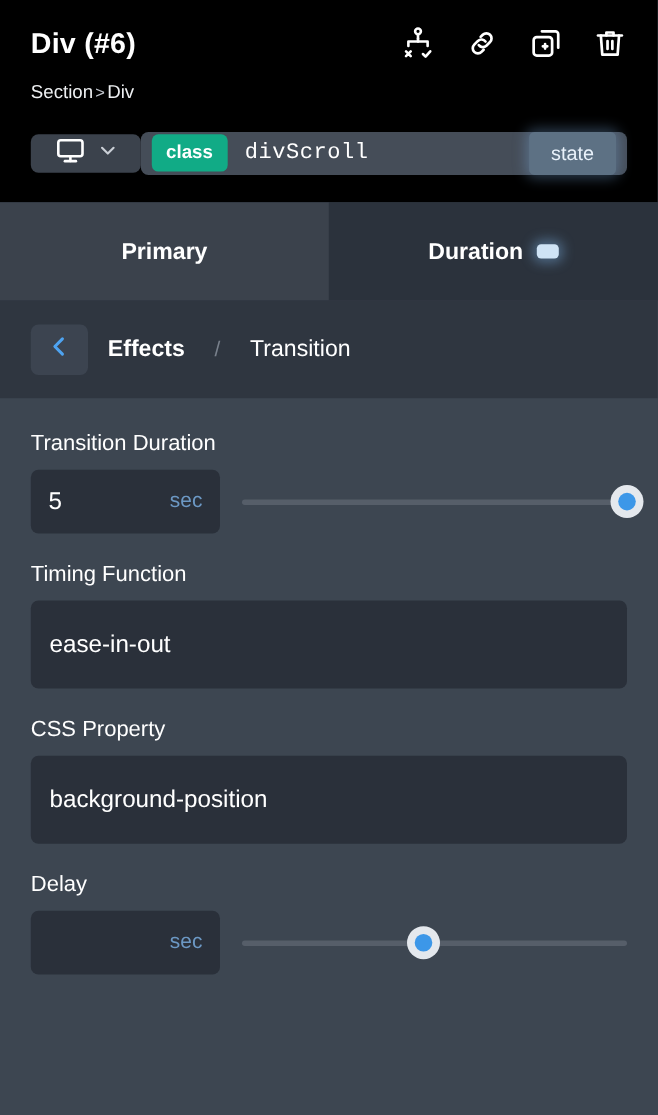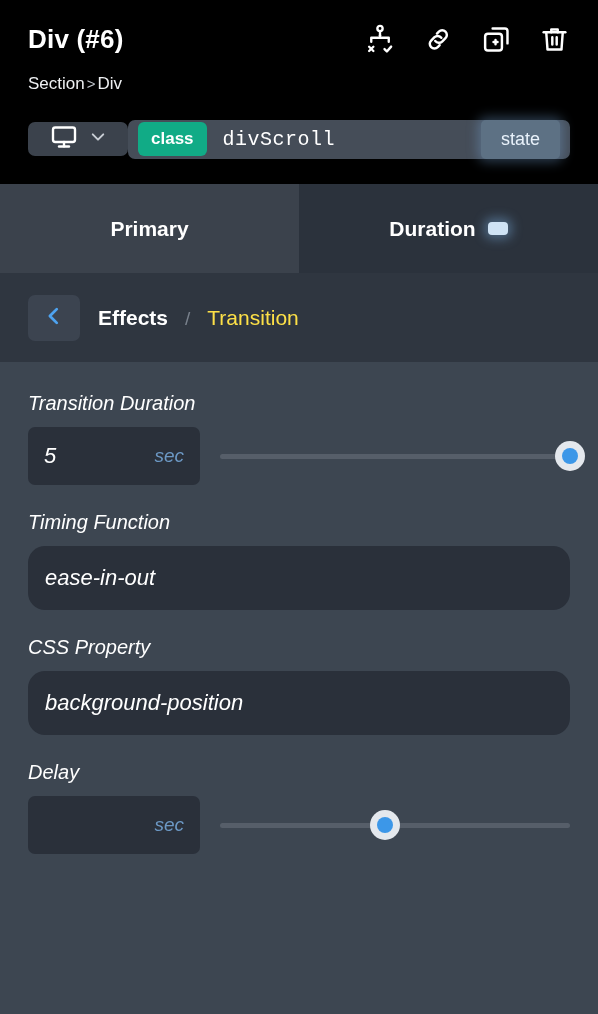--- a/index.html
+++ b/index.html
@@ -174,33 +174,32 @@
     background: #3c4450;
     display: flex;
     align-items: center;
     justify-content: center;
     cursor: pointer;
   }
 
   .subbar-crumbs {
     display: flex;
     align-items: baseline;
-    gap: 17px;
+    gap: 27px;
     font-size: 21px;
   }
   .crumb-parent { color: #ffffff; font-weight: bold; cursor: pointer; }
   .crumb-sep { color: #79818c; font-size: 19px; }
-  .crumb-current { color: #fde047; }
+  .crumb-current { color: #ffffff; }
 
   
   .body {
     flex: 1;
     padding: 30px 28px 0 28px;
     overflow: hidden;
-    font-style: italic;
   }
 
   .field-group { margin-bottom: 26px; }
 
   .field-label {
     font-size: 20px;
     color: #ffffff;
     margin-bottom: 12px;
   }
 
@@ -254,23 +253,23 @@
   .slider-thumb::after {
     content: "";
     width: 16px;
     height: 16px;
     border-radius: 50%;
     background: #3c97e8;
   }
 
   .text-input {
     width: 100%;
-    height: 64px;
+    height: 80px;
     background: #2a303a;
-    border-radius: 17px;
+    border-radius: 7px;
     display: flex;
     align-items: center;
     padding: 0 17px;
     font-size: 22px;
     color: #ffffff;
     cursor: text;
   }
 </style>
 </head>
 <body>

